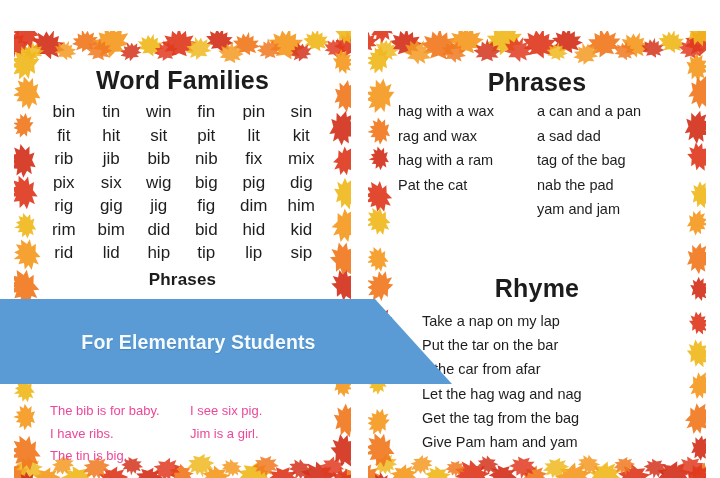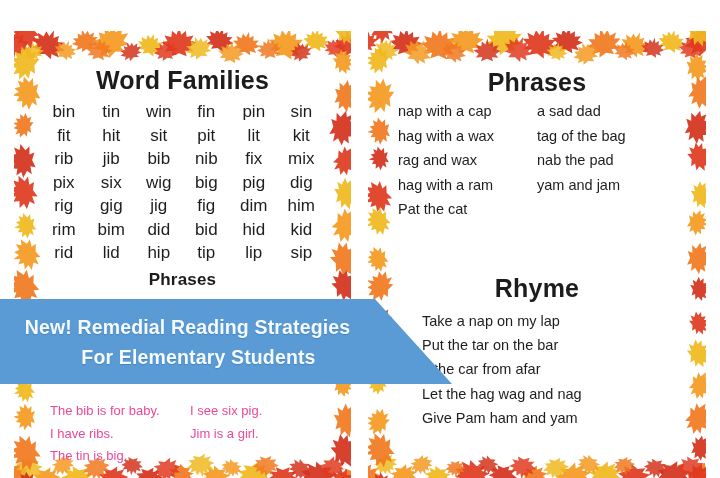--- a/index.html
+++ b/index.html
@@ -347,50 +347,50 @@
               <path d="M50 97 L50 72 L30 80 L34 66 L12 68 L22 56 L4 44 L20 40 L12 26 L30 30 L32 14 L44 24 L50 4 L56 24 L68 14 L70 30 L88 26 L80 40 L96 44 L78 56 L88 68 L66 66 L70 80 L50 72 Z" fill="#d4321c" opacity="0.92" transform="translate(23.826272191398903,417.0009833409988) rotate(92.62092353199651) scale(0.27597312927989903) translate(-50,-50)"></path>
               <path d="M50 97 L50 72 L30 80 L34 66 L12 68 L22 56 L4 44 L20 40 L12 26 L30 30 L32 14 L44 24 L50 4 L56 24 L68 14 L70 30 L88 26 L80 40 L96 44 L78 56 L88 68 L66 66 L70 80 L50 72 Z" fill="#e03a1f" opacity="0.92" transform="translate(21.171673667231424,448.0668239593817) rotate(98.52879287373685) scale(0.3561639833898116) translate(-50,-50)"></path>
             </g>
           </svg>
       </div>
 
       <div class="heading h-big" style="top:37px;">Phrases</div>
 
       <div class="twocol phr-right">
         <div class="col" id="rp1">
-            <span>nap with a cap</span>
             <span>hag with a wax</span>
             <span>rag and wax</span>
             <span>hag with a ram</span>
             <span>Pat the cat</span>
           </div>
         <div class="col" id="rp2">
+            <span>a can and a pan</span>
             <span>a sad dad</span>
             <span>tag of the bag</span>
             <span>nab the pad</span>
             <span>yam and jam</span>
           </div>
       </div>
 
       <div class="heading h-big" style="top:243px;">Rhyme</div>
 
       <div class="rhymelist" id="rhyme-list">
           <span>Take a nap on my lap</span>
           <span>Put the tar on the bar</span>
           <span>e the car from afar</span>
           <span>Let the hag wag and nag</span>
+          <span>Get the tag from the bag</span>
           <span>Give Pam ham and yam</span>
         </div>
 
     </div>
   </div>
 
   <div id="banner">
     <svg viewBox="0 0 452 85" preserveAspectRatio="none">
       <polygon id="banner-poly" points="0,0 375,0 452,85 0,85" fill="#5b9bd5"></polygon>
     </svg>
     <div class="btext">
-      <span class="bl1">New! Remedial Reading Strategies</span>
       <span class="bl2">For Elementary Students</span>
     </div>
   </div>
 
 </div>
 
 </body></html>

